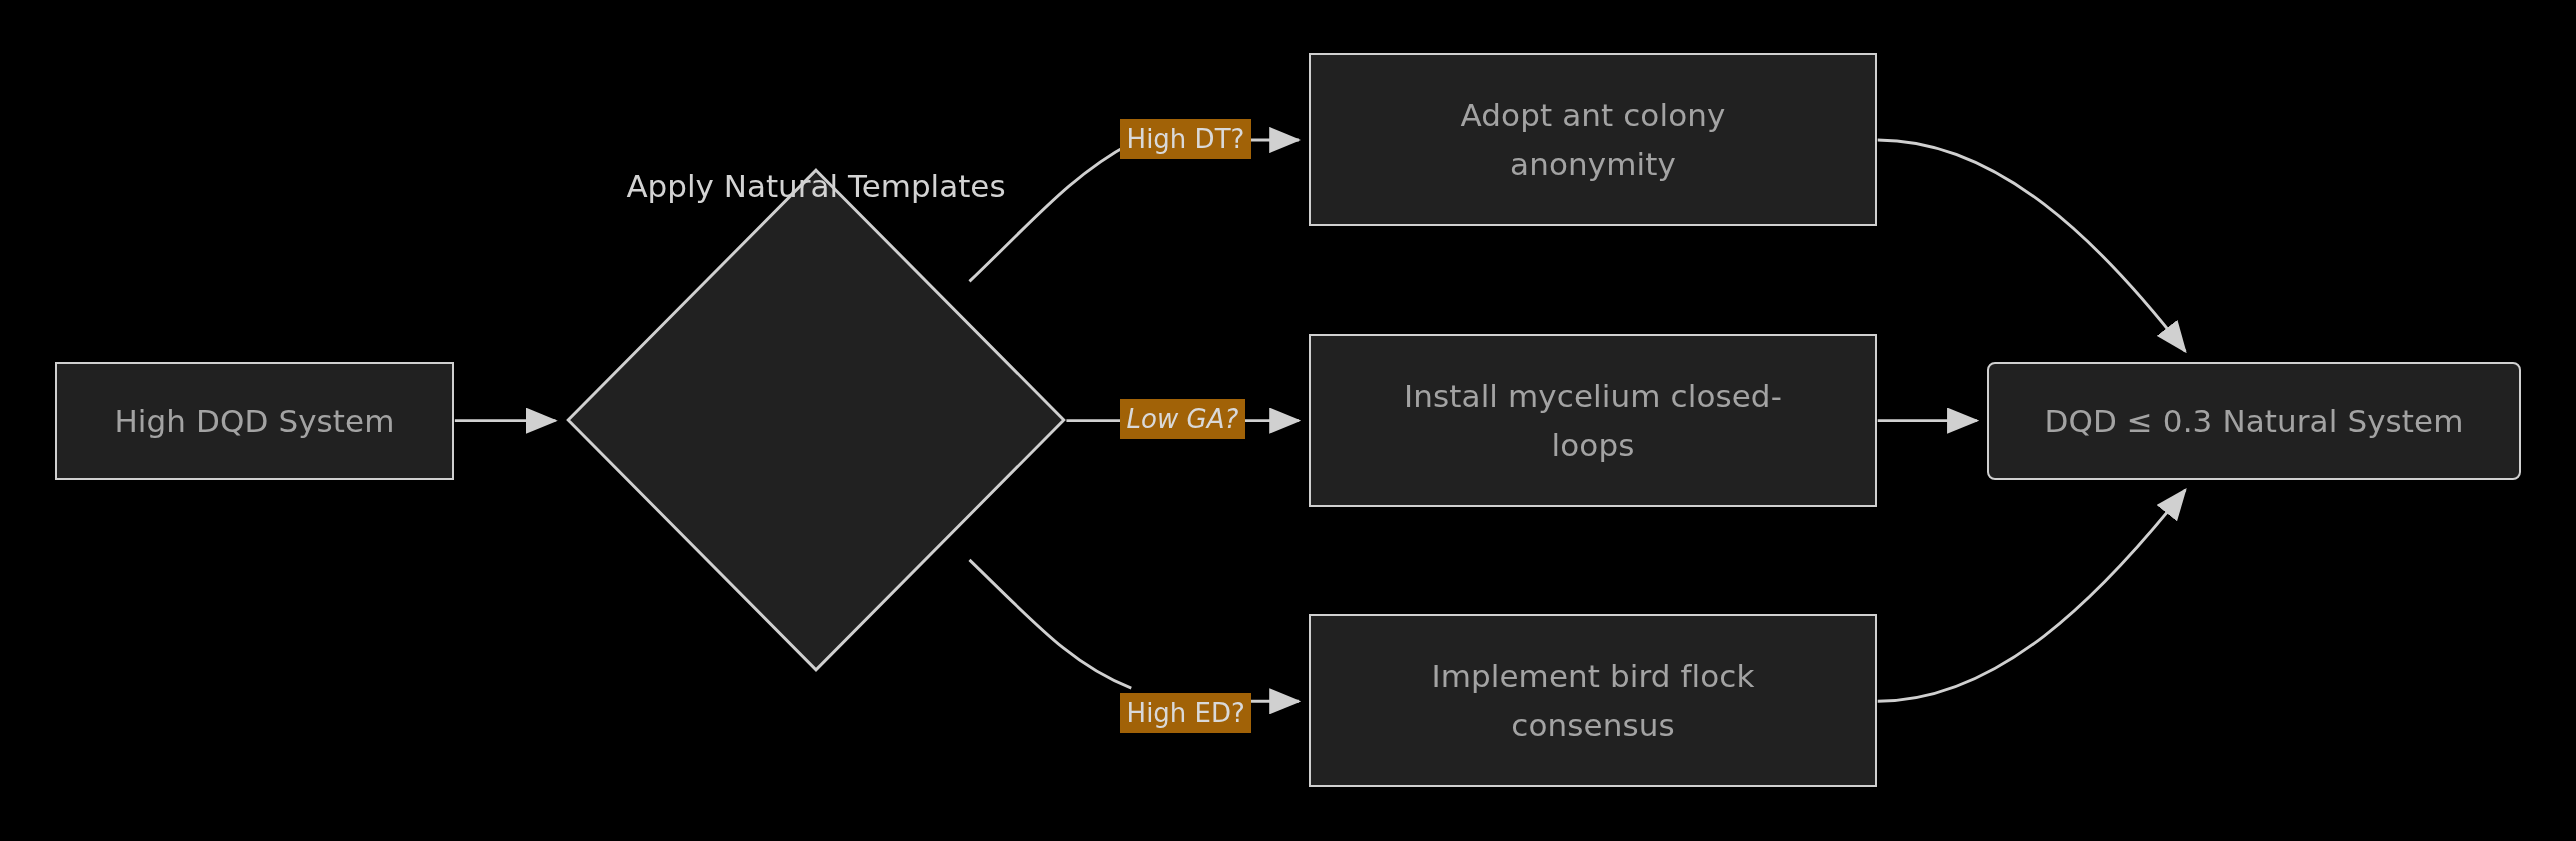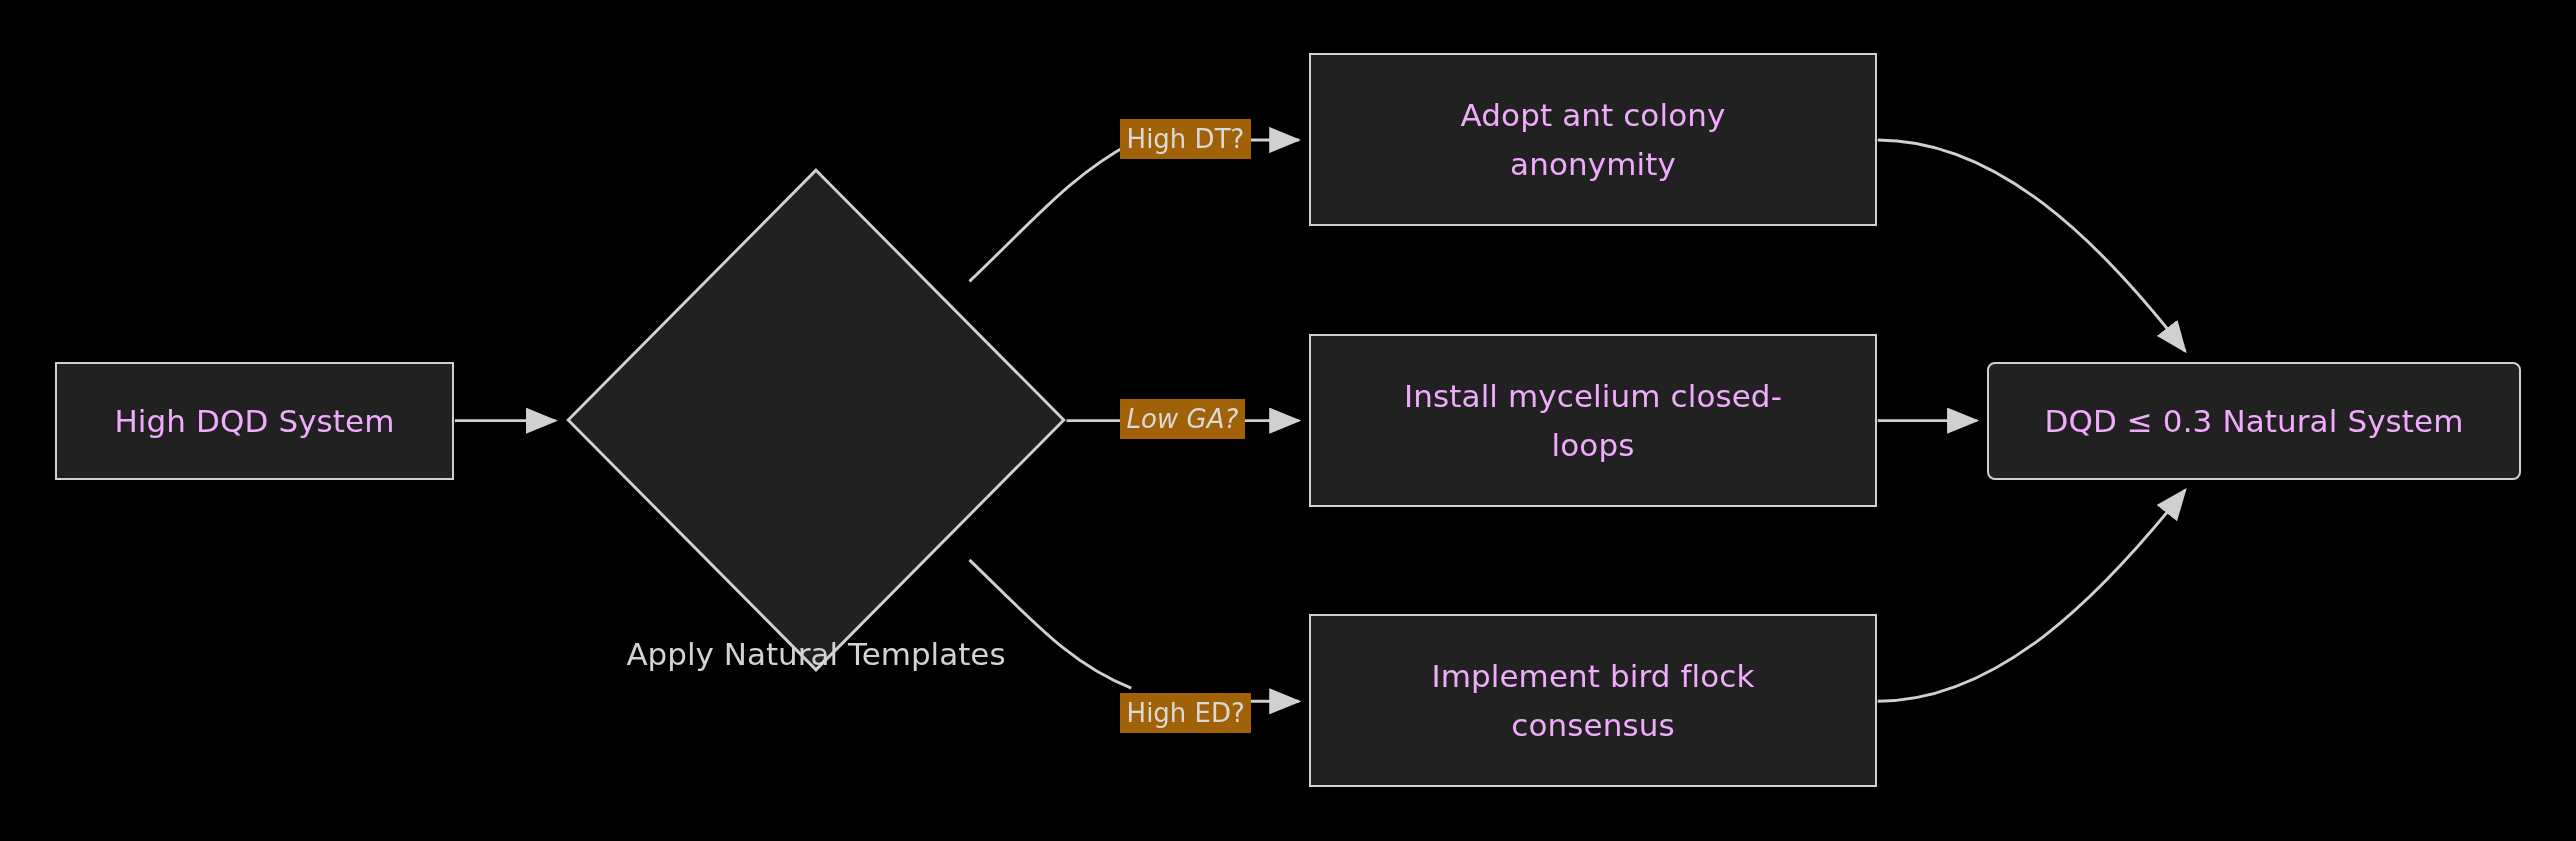--- a/index.html
+++ b/index.html
@@ -20,40 +20,40 @@
     left: 0;
     top: 0;
     width: 2576px;
     height: 842px;
   }
   .node {
     position: absolute;
     box-sizing: border-box;
     background: #212121;
     border: 2.2px solid #d0d0d0;
-    color: #f0abfc;
+    color: #a3a3a3;
     display: flex;
     align-items: center;
     justify-content: center;
     text-align: center;
     font-size: 31px;
     line-height: 1.55;
     letter-spacing: 0.1px;
     z-index: 3;
   }
   .node-label {
     display: block;
     padding: 0 19px;
     white-space: pre-line;
   }
   .diamond-wrap {
     position: absolute;
     z-index: 3;
     display: flex;
-    align-items: flex-end;
+    align-items: flex-start;
     justify-content: center;
   }
   .diamond-shape {
     position: absolute;
     left: 0;
     top: 0;
     width: 100%;
     height: 100%;
   }
   .diamond-label {

